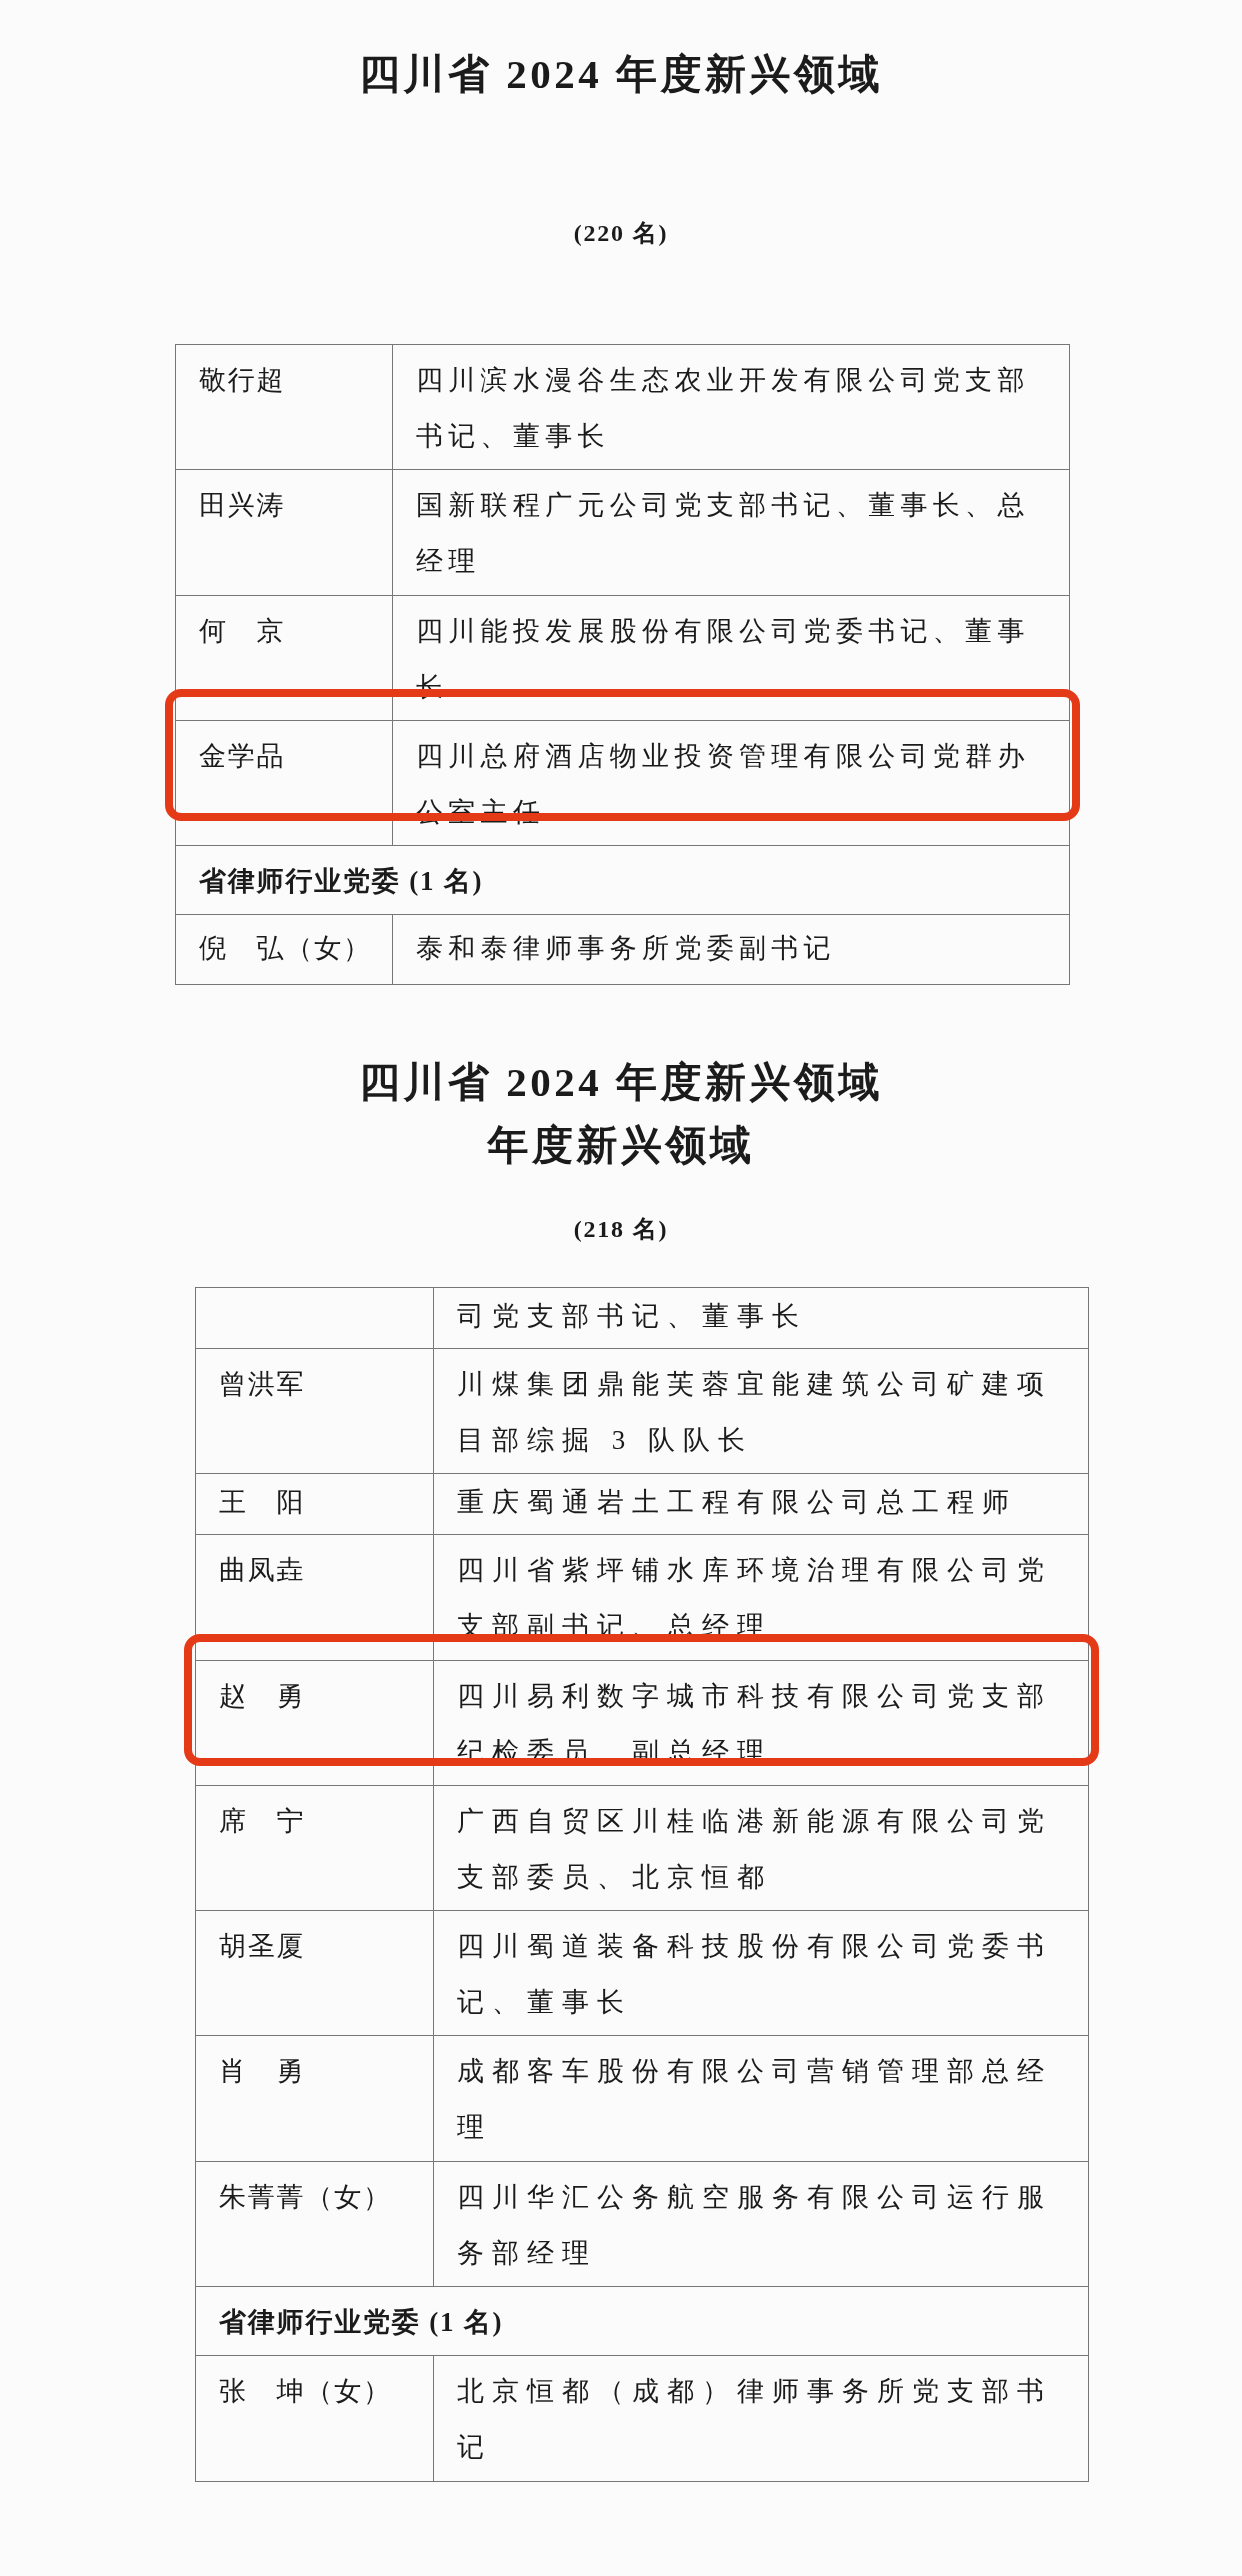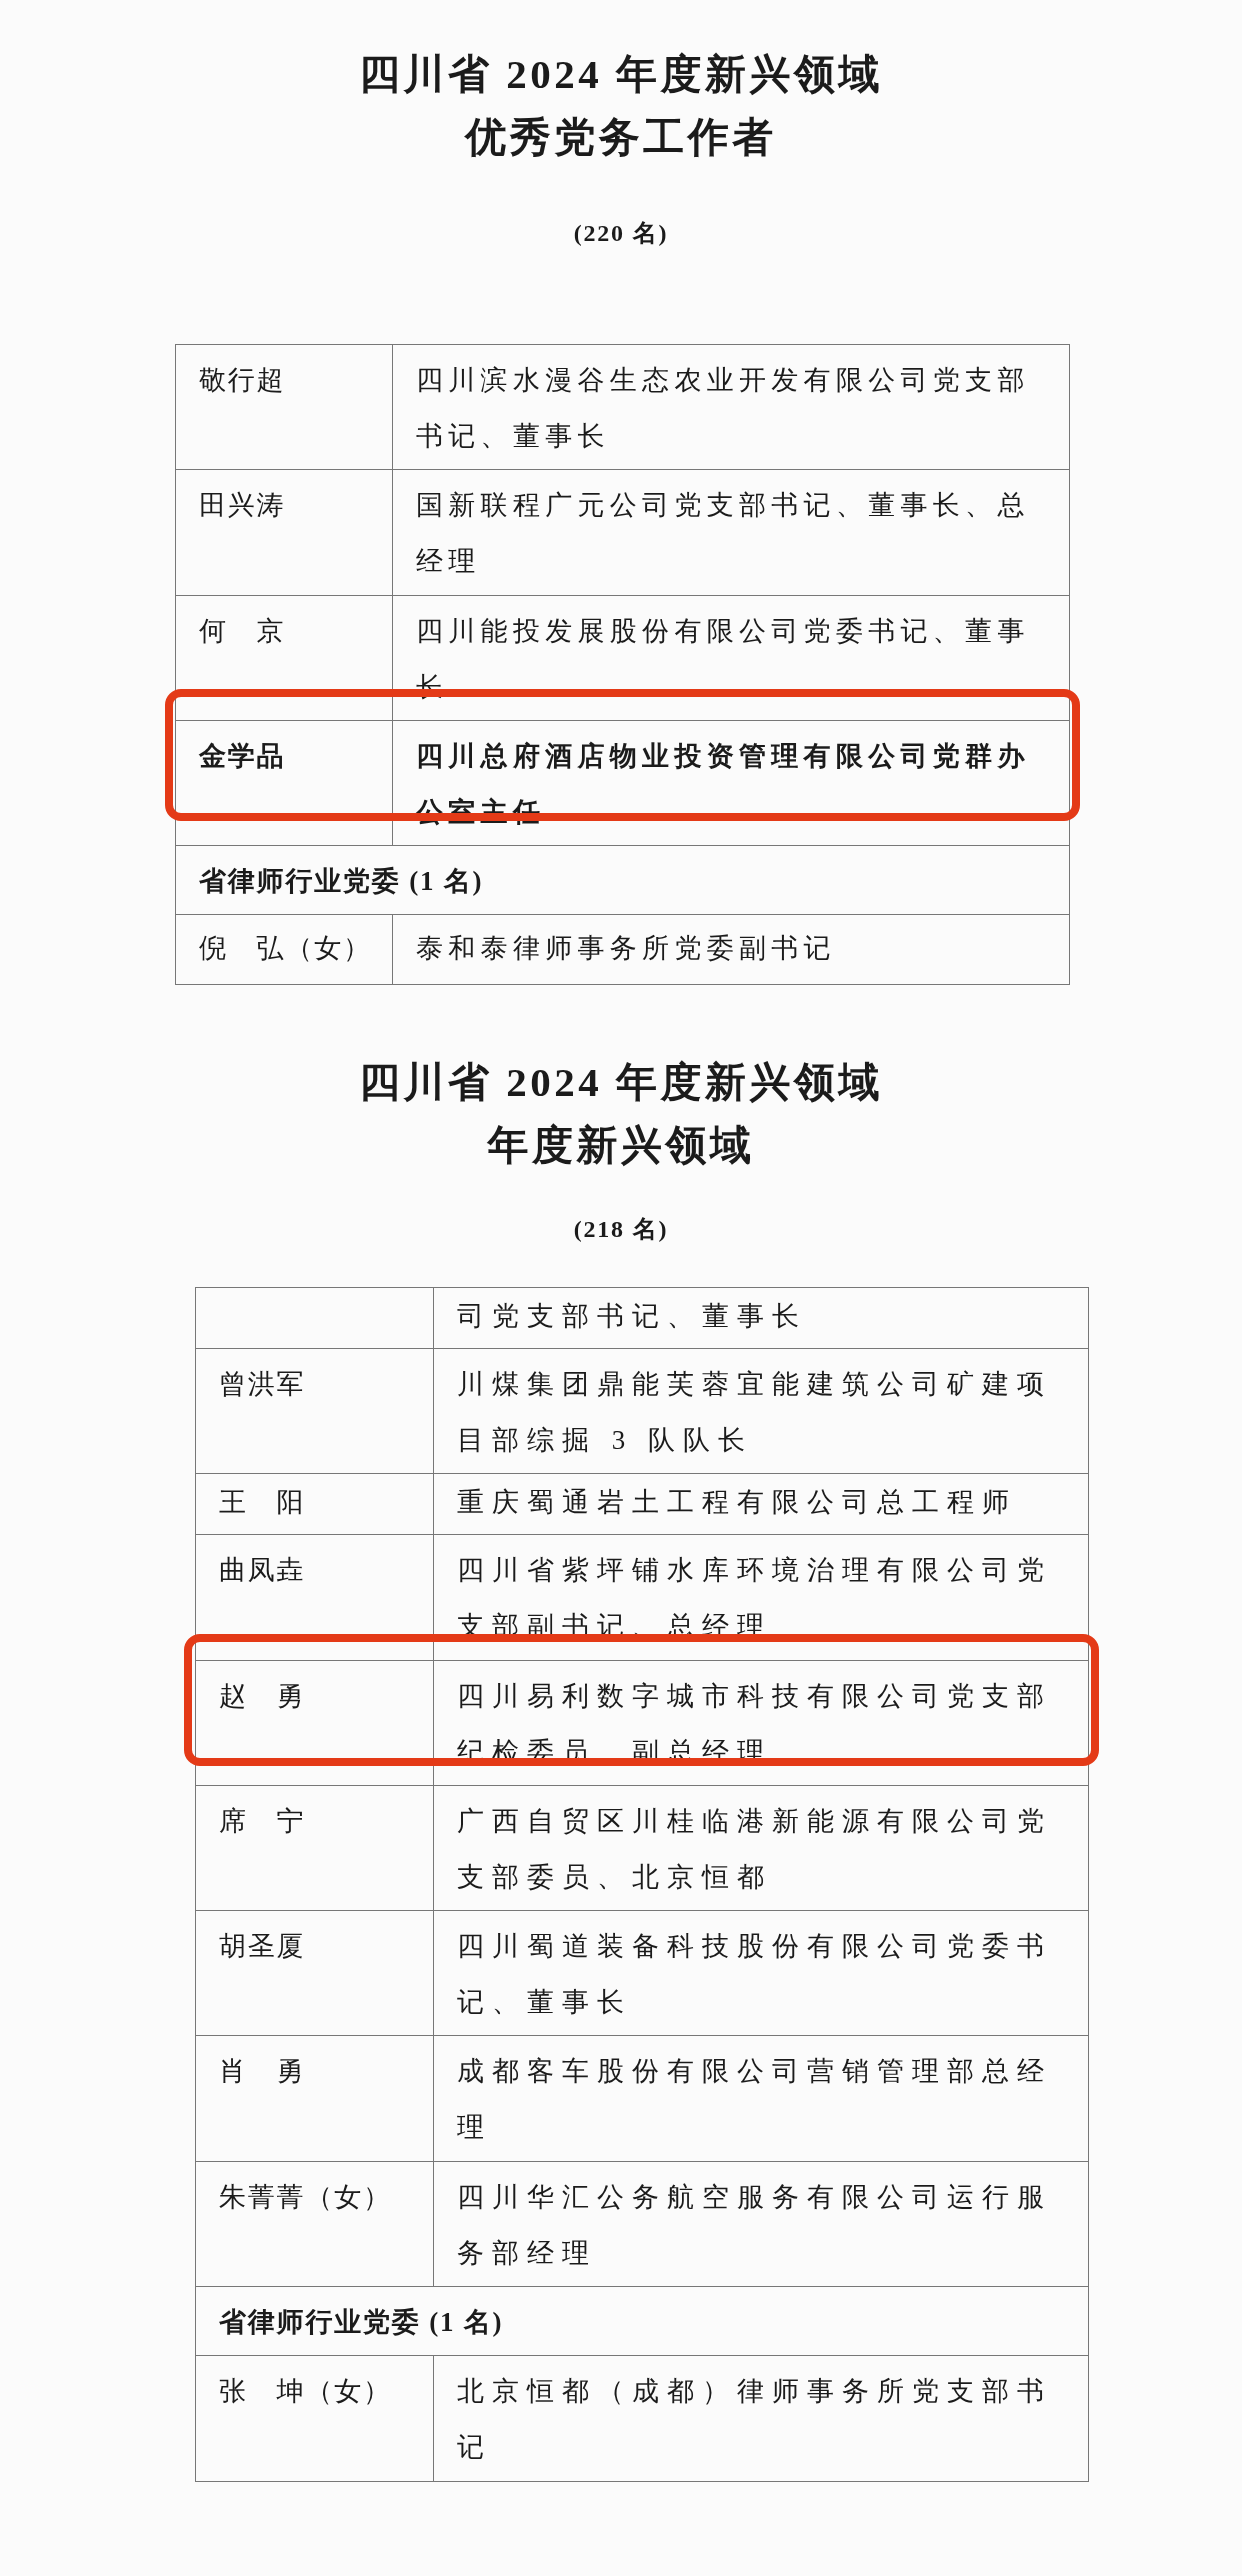--- a/index.html
+++ b/index.html
@@ -50,21 +50,20 @@
     border-radius:16px;
     background:transparent;
     pointer-events:none;
   }
 </style>
 </head>
 <body>
 
 <div class="title-block" style="top:43px;">
   <div class="title-line">四川省 2024 年度新兴领域</div>
-  <div class="title-line">优秀党务工作者</div>
 </div>
 <div class="count-line" style="top:186px;">(220 名)</div>
 
 <table class="award" id="table1" style="top:344px;left:175px;width:894px;">
   <colgroup>
       <col style="width:217px">
       <col style="width:677px">
     </colgroup>
   <tbody>
     <tr style="height:117px;">
@@ -72,21 +71,21 @@
       <td class="desc-cell">四川滨水漫谷生态农业开发有限公司党支部书记、董事长</td>
     </tr>
     <tr style="height:117px;">
       <td class="name-cell">田兴涛</td>
       <td class="desc-cell">国新联程广元公司党支部书记、董事长、总经理</td>
     </tr>
     <tr style="height:117px;">
       <td class="name-cell">何　京</td>
       <td class="desc-cell">四川能投发展股份有限公司党委书记、董事长</td>
     </tr>
-    <tr style="height:117px;font-weight:bold;">
+    <tr style="height:117px;">
       <td class="name-cell">金学品</td>
       <td class="desc-cell">四川总府酒店物业投资管理有限公司党群办公室主任</td>
     </tr>
     <tr style="height:49px;">
       <td class="section-cell" colspan="2">省律师行业党委 (1 名)</td>
     </tr>
     <tr class="row-single" style="height:70px;">
       <td class="name-cell">倪　弘（女）</td>
       <td class="desc-cell">泰和泰律师事务所党委副书记</td>
     </tr>

